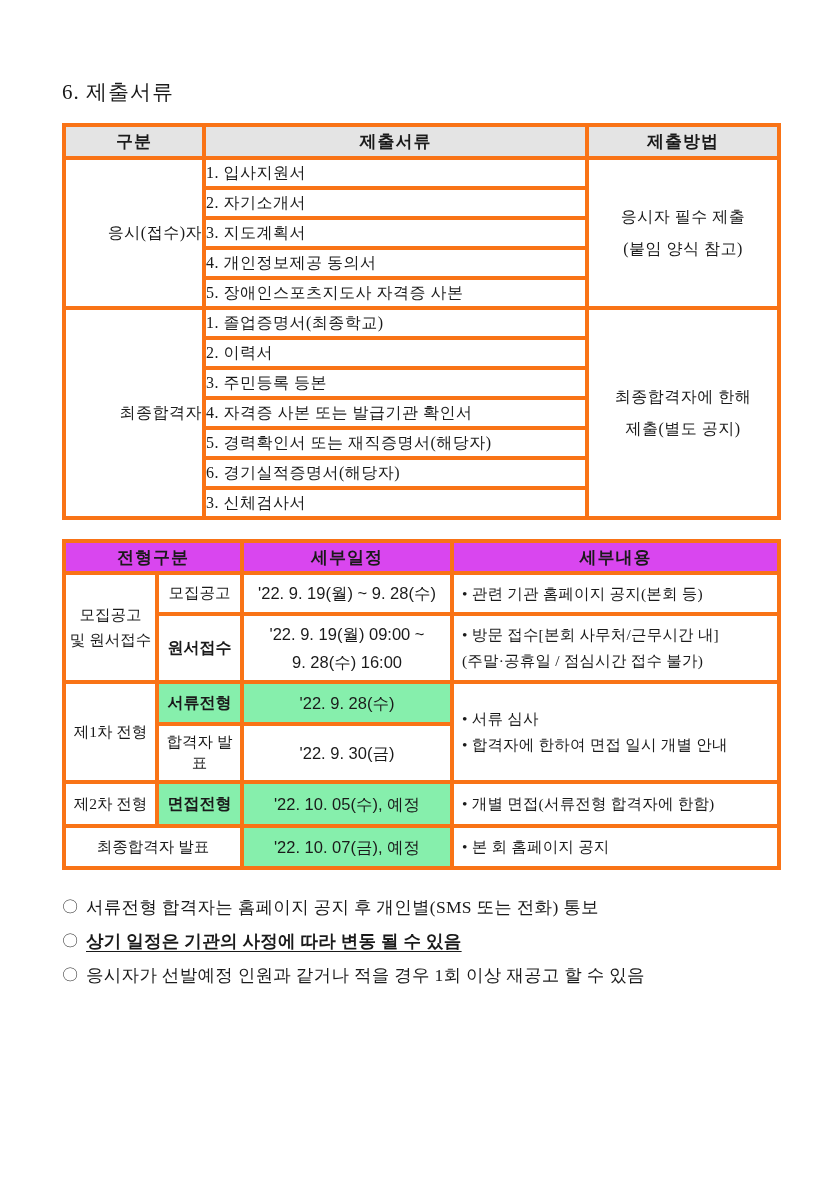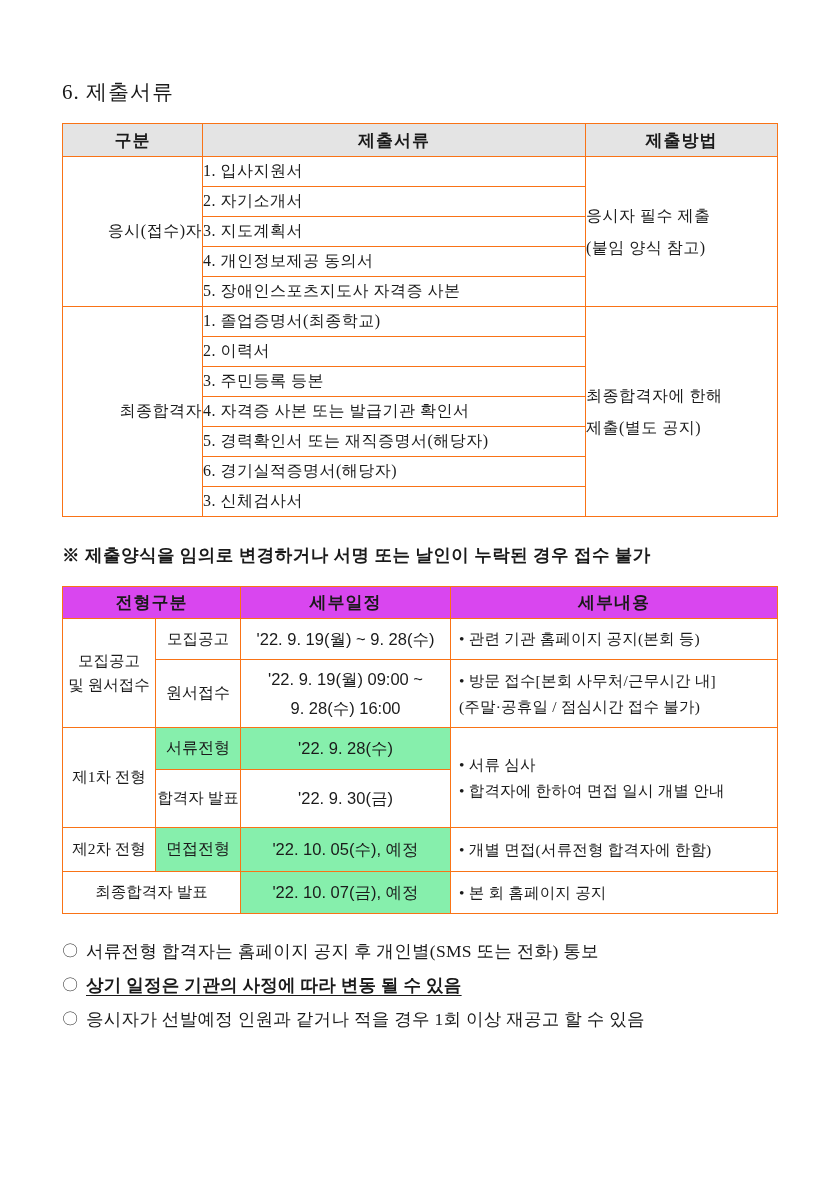--- a/index.html
+++ b/index.html
@@ -12,36 +12,36 @@
   }
   .page { width: 835px; height: 1181px; padding: 80px 58px 0 62px; }
 
   .section-title {
     font-size: 21px; line-height: 24px; font-weight: 400;
     letter-spacing: 1px;
     font-family: Liberation Serif, serif;
   }
 
   table { border-collapse: collapse; width: 715px; table-layout: fixed; }
-  td, th { border: 1px solid #f97316; }
+  td, th { border: 4px solid #f97316; }
 
   
   .t1 { margin-top: 19px; }
   .t1 th {
     height: 33px; background: #e4e4e4;
     font-size: 17px; font-weight: 700; text-align: center;
     letter-spacing: 1px;
   }
   .t1 .col-cat   { width: 140px; }
   .t1 .col-doc   { width: 383px; }
   .t1 .col-how   { width: 192px; }
   .t1 td { font-size: 16px; }
   .t1 .cat-cell { text-align: right; letter-spacing: .5px; }
   .t1 .doc-cell { height: 30px; letter-spacing: .5px; }
-  .t1 .how-cell { text-align: left; line-height: 2.0; letter-spacing: .5px; }
+  .t1 .how-cell { text-align: center; line-height: 2.0; letter-spacing: .5px; }
 
   
   .note {
     margin-top: 26px; font-size: 17.5px; font-weight: 700;
     letter-spacing: .5px; line-height: 24px;
   }
 
   .title-7 { margin-top: 29px; }
 
   
@@ -51,21 +51,21 @@
     font-size: 17px; font-weight: 700; text-align: center;
     letter-spacing: 1px;
   }
   .t2 .col-g1 { width: 93px; }
   .t2 .col-g2 { width: 85px; }
   .t2 .col-d  { width: 210px; }
   .t2 .col-c  { width: 327px; }
   .t2 td { font-size: 15.5px; }
   .t2 .group-cell { text-align: center; line-height: 1.55; }
   .t2 .stage-cell { text-align: center; }
-  .t2 .stage-bold { font-weight: 400; font-size: 16px;
+  .t2 .stage-bold { font-weight: 700; font-size: 16px;
                     font-family: "Liberation Sans", "DejaVu Sans", sans-serif; }
   .t2 .date-cell  {
     text-align: center; font-weight: 400; font-size: 16.5px;
     font-family: "Liberation Sans", "DejaVu Sans", sans-serif;
     line-height: 1.7;
   }
   .t2 .content-cell { padding: 4px 4px 4px 8px; line-height: 1.65; letter-spacing: .2px; }
   .t2 .hl { background: #86efac; }
   .t2 .r1 td { height: 41px; }
   .t2 .r2 td { height: 68px; }
@@ -148,21 +148,20 @@
         </tr>
     <tr>
           <td class="doc-cell">6. 경기실적증명서(해당자)</td>
         </tr>
     <tr>
           <td class="doc-cell">3. 신체검사서</td>
         </tr>
   </tbody>
     </table>
 
-  <div class="note">※ 제출양식을 임의로 변경하거나 서명 또는 날인이 누락된 경우 접수 불가</div>
 
 
   <table class="t2">
     <colgroup>
         <col class="col-g1">
         <col class="col-g2">
         <col class="col-d">
         <col class="col-c">
       </colgroup>
     <tbody>

